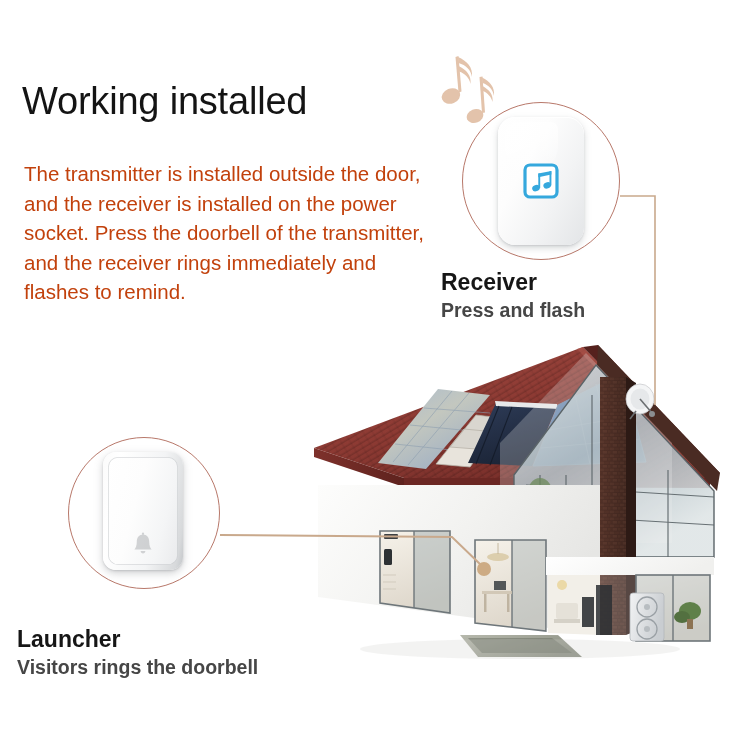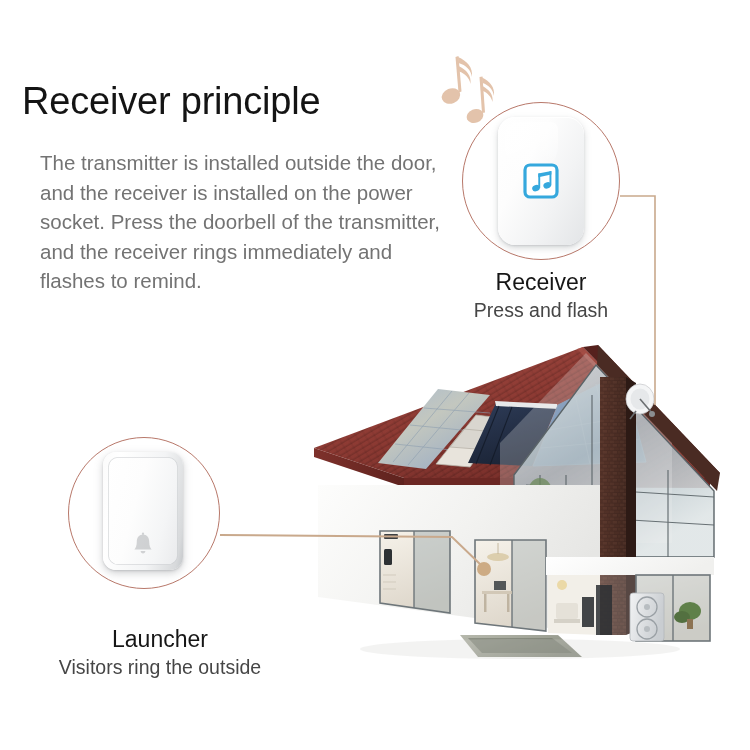--- a/index.html
+++ b/index.html
@@ -26,27 +26,26 @@
     font-size: 38px;
     line-height: 46px;
     color: #141414;
     font-weight: 400;
     letter-spacing: -0.2px;
     white-space: nowrap;
   }
   .page-body {
     position: absolute;
     left: 24px;
-    top: 148px;
+    top: 159px;
     width: 400px;
     font-size: 20.5px;
     line-height: 29.5px;
-    color: #737373;
+    color: #c2410c;
     font-weight: 400;
-    margin-left: 16px;
   }
 
   
   .callout-ring {
     position: absolute;
     border-radius: 50%;
     border: 1.6px solid #b8786a;
     box-sizing: border-box;
     background: transparent;
   }
@@ -127,22 +126,22 @@
     position: absolute;
     left: 437px;
     top: 44px;
     width: 72px;
     height: 80px;
   }
 
   
   .callout-label {
     position: absolute;
-    text-align: center;
     white-space: nowrap;
+    font-weight: bold;
   }
   .callout-label .title {
     font-size: 23px;
     line-height: 29px;
     color: #161616;
   }
   .callout-label .sub {
     font-size: 19.5px;
     line-height: 26px;
     color: #464646;
@@ -157,21 +156,21 @@
     top: 335px;
     width: 450px;
     height: 340px;
   }
 </style>
 </head>
 <body>
 
 <div id="stage">
 
-  <div class="page-title">Receiver principle</div>
+  <div class="page-title">Working installed</div>
 
   <div class="page-body">The transmitter is installed outside the door, and the receiver is installed on the power socket. Press the doorbell of the transmitter, and the receiver rings immediately and flashes to remind.</div>
 
   <svg class="house" viewBox="0 0 450 340">
     <defs>
       <linearGradient id="wallG" x1="0" y1="0" x2="1" y2="0.4">
         <stop offset="0" stop-color="#fdfdfc"></stop>
         <stop offset="0.55" stop-color="#f2f2f0"></stop>
         <stop offset="1" stop-color="#e6e6e4"></stop>
       </linearGradient>
@@ -441,16 +440,16 @@
     </svg>
   </div>
 
   <div id="label-receiver" class="callout-label">
     <div class="title">Receiver</div>
     <div class="sub">Press and flash</div>
   </div>
 
   <div id="label-launcher" class="callout-label">
     <div class="title">Launcher</div>
-    <div class="sub">Visitors ring the outside</div>
+    <div class="sub">Visitors rings the doorbell</div>
   </div>
 
 </div>
 
 </body></html>

